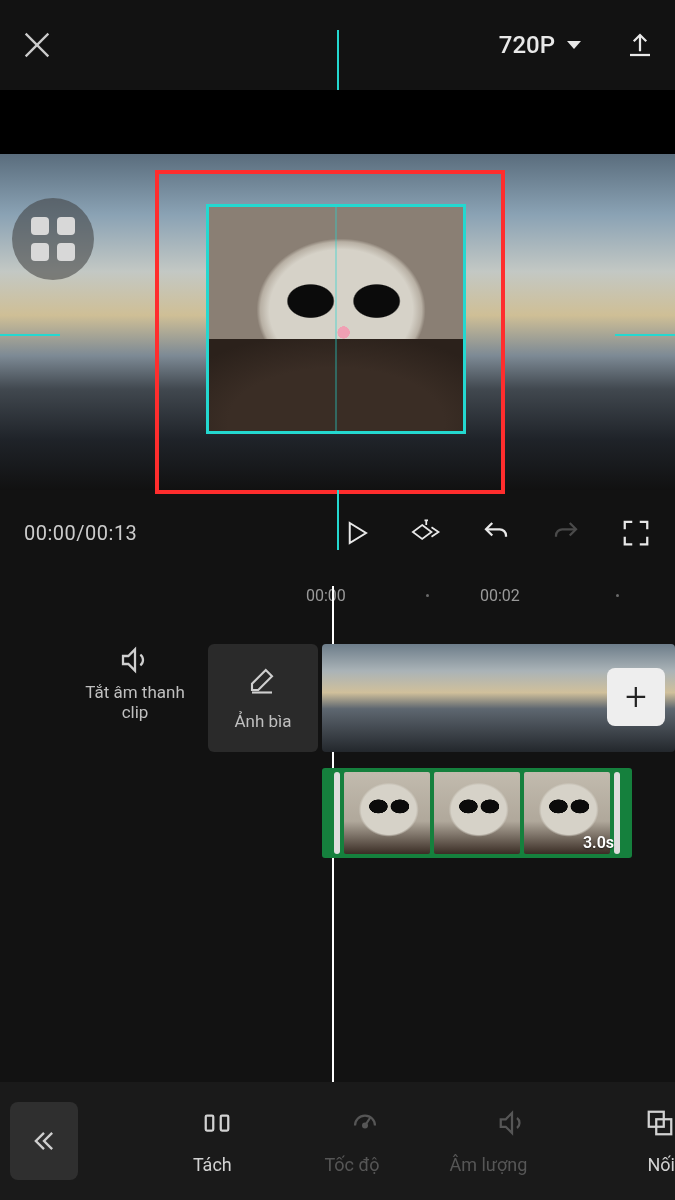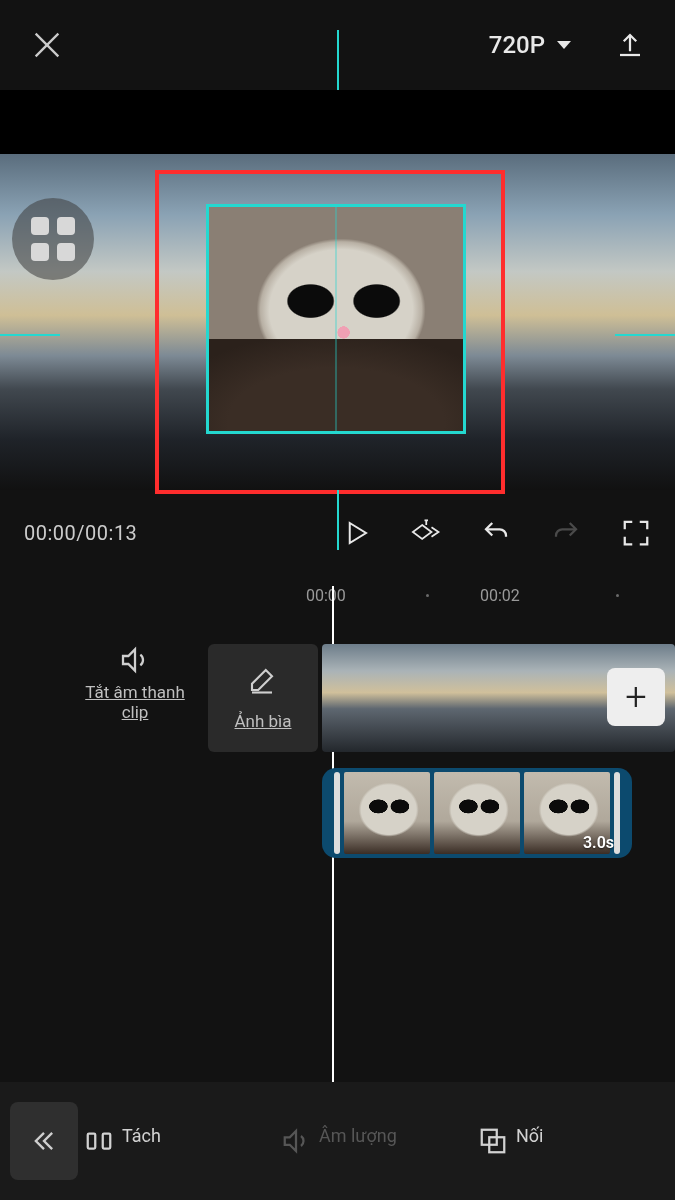--- a/index.html
+++ b/index.html
@@ -12,21 +12,21 @@
     overflow: hidden;
     position: relative;
   }
 
   
   .top-bar {
     height: 90px;
     display: flex;
     align-items: center;
     justify-content: space-between;
-    padding: 0 30px;
+    padding: 0 20px;
   }
   .close-x {
     width: 34px; height: 34px;
     color: #ccc;
   }
   .top-right {
     display: flex;
     align-items: center;
     gap: 44px;
   }
@@ -227,21 +227,21 @@
     background: #2a2a2a;
     border-radius: 6px;
     height: 108px;
     display: flex;
     flex-direction: column;
     align-items: center;
     justify-content: center;
     gap: 8px;
   }
   .mute-col .ic, .cover-col .ic { width: 32px; height: 32px; margin: 0 auto 6px; color: #cfcfcf; }
-  .mute-col .lbl, .cover-col .lbl { line-height: 1.2; text-decoration: underline; }
+  .mute-col .lbl, .cover-col .lbl { line-height: 1.2; }
 
   .main-track {
     position: absolute;
     left: 322px;
     top: 16px;
     right: 0;
     height: 108px;
     display: flex;
     background: linear-gradient(to bottom, #6d7d8a 0%, #aab3b7 25%, #d0c09b 45%, #5e6770 60%, #23272c 100%);
     border-radius: 4px;
@@ -258,22 +258,22 @@
     font-size: 38px;
     font-weight: 300;
   }
 
   .overlay-track {
     position: absolute;
     left: 322px;
     top: 140px;
     width: 310px;
     height: 90px;
-    background: #0c4a6e;
-    border-radius: 14px;
+    background: #15803d;
+    border-radius: 3px;
     padding: 4px 12px;
     display: flex;
     gap: 4px;
   }
   .overlay-track .handle {
     width: 6px;
     background: #ddd;
     border-radius: 3px;
     align-self: stretch;
   }
@@ -321,22 +321,23 @@
     margin: 0 6px 0 10px;
     background: #2f2f2f;
     border-radius: 8px;
     display: flex;
     align-items: center;
     justify-content: center;
   }
   .tool {
     flex: 1;
     display: flex;
-    align-items: flex-start;
-    gap: 8px;
+    flex-direction: column;
+    align-items: flex-end;
+    gap: 17px;
     font-size: 18px;
     color: #d2d2d2;
   }
   .tool.dim { color: #565656; }
   .tool .ti { width: 30px; height: 30px; }
   .tool .lbl { text-align: center; line-height: 1.1; }
 
   svg { display: block; }
 </style>
 </head>
@@ -481,24 +482,34 @@
   <div class="tool">
     <div class="ti">
       <svg viewBox="0 0 24 24" width="30" height="30" stroke="currentColor" stroke-width="1.8" fill="none">
         <rect x="3" y="6" width="6" height="12" rx="1"></rect>
           <rect x="15" y="6" width="6" height="12" rx="1"></rect>
       </svg>
     </div>
     <div class="lbl">Tách</div>
   </div>
 
-
   <div class="tool dim">
     <div class="ti">
       <svg viewBox="0 0 24 24" width="30" height="30" stroke="currentColor" stroke-width="1.8" fill="none">
+        <path d="M4 14a8 8 0 1 1 16 0"></path>
+          <line x1="12" y1="14" x2="16" y2="8"></line>
+          <circle cx="12" cy="14" r="1.5" fill="currentColor"></circle>
+      </svg>
+    </div>
+    <div class="lbl">Tốc độ</div>
+  </div>
+
+  <div class="tool dim">
+    <div class="ti">
+      <svg viewBox="0 0 24 24" width="30" height="30" stroke="currentColor" stroke-width="1.8" fill="none">
         <polygon points="3 9 7 9 12 4 12 20 7 15 3 15"></polygon>
           <path d="M16 8a5 5 0 0 1 0 8"></path>
       </svg>
     </div>
     <div class="lbl">Âm lượng</div>
   </div>
 
   <div class="tool">
     <div class="ti">
       <svg viewBox="0 0 24 24" width="30" height="30" stroke="currentColor" stroke-width="1.8" fill="none">

